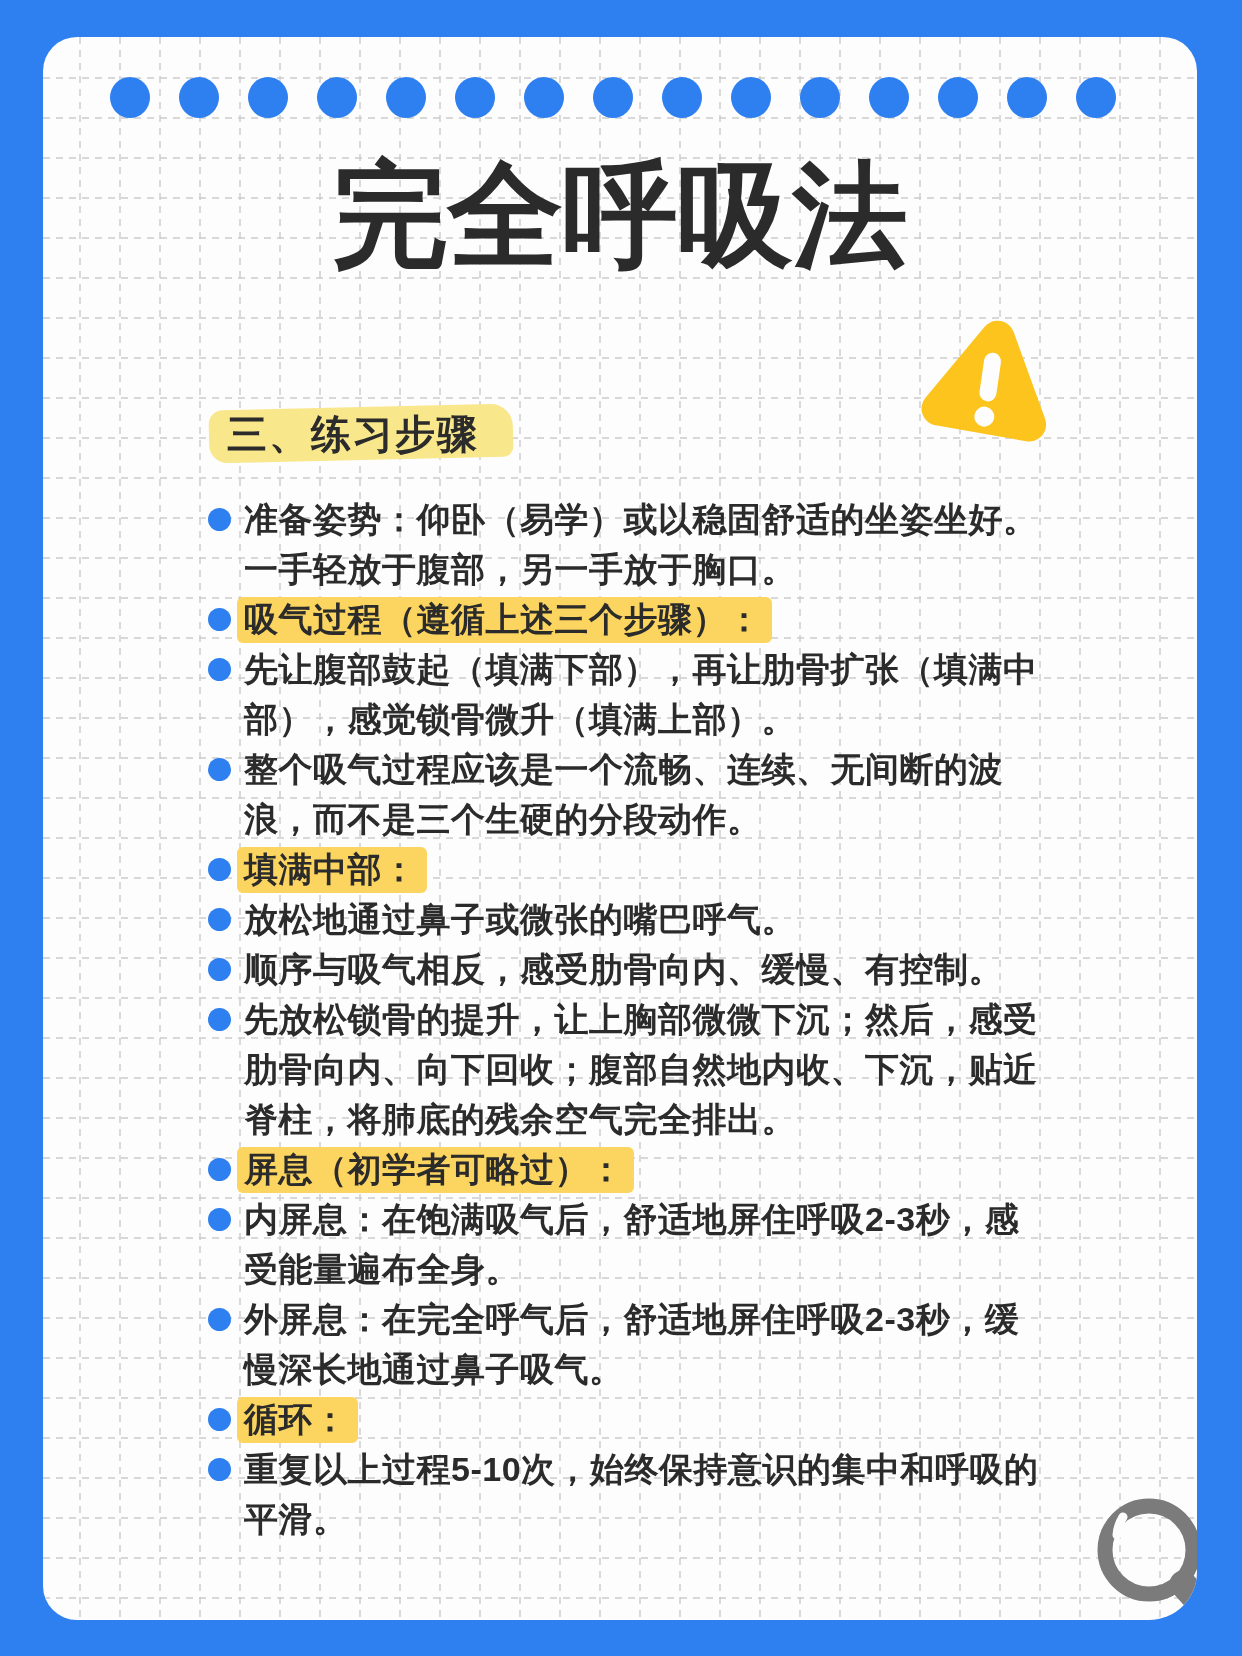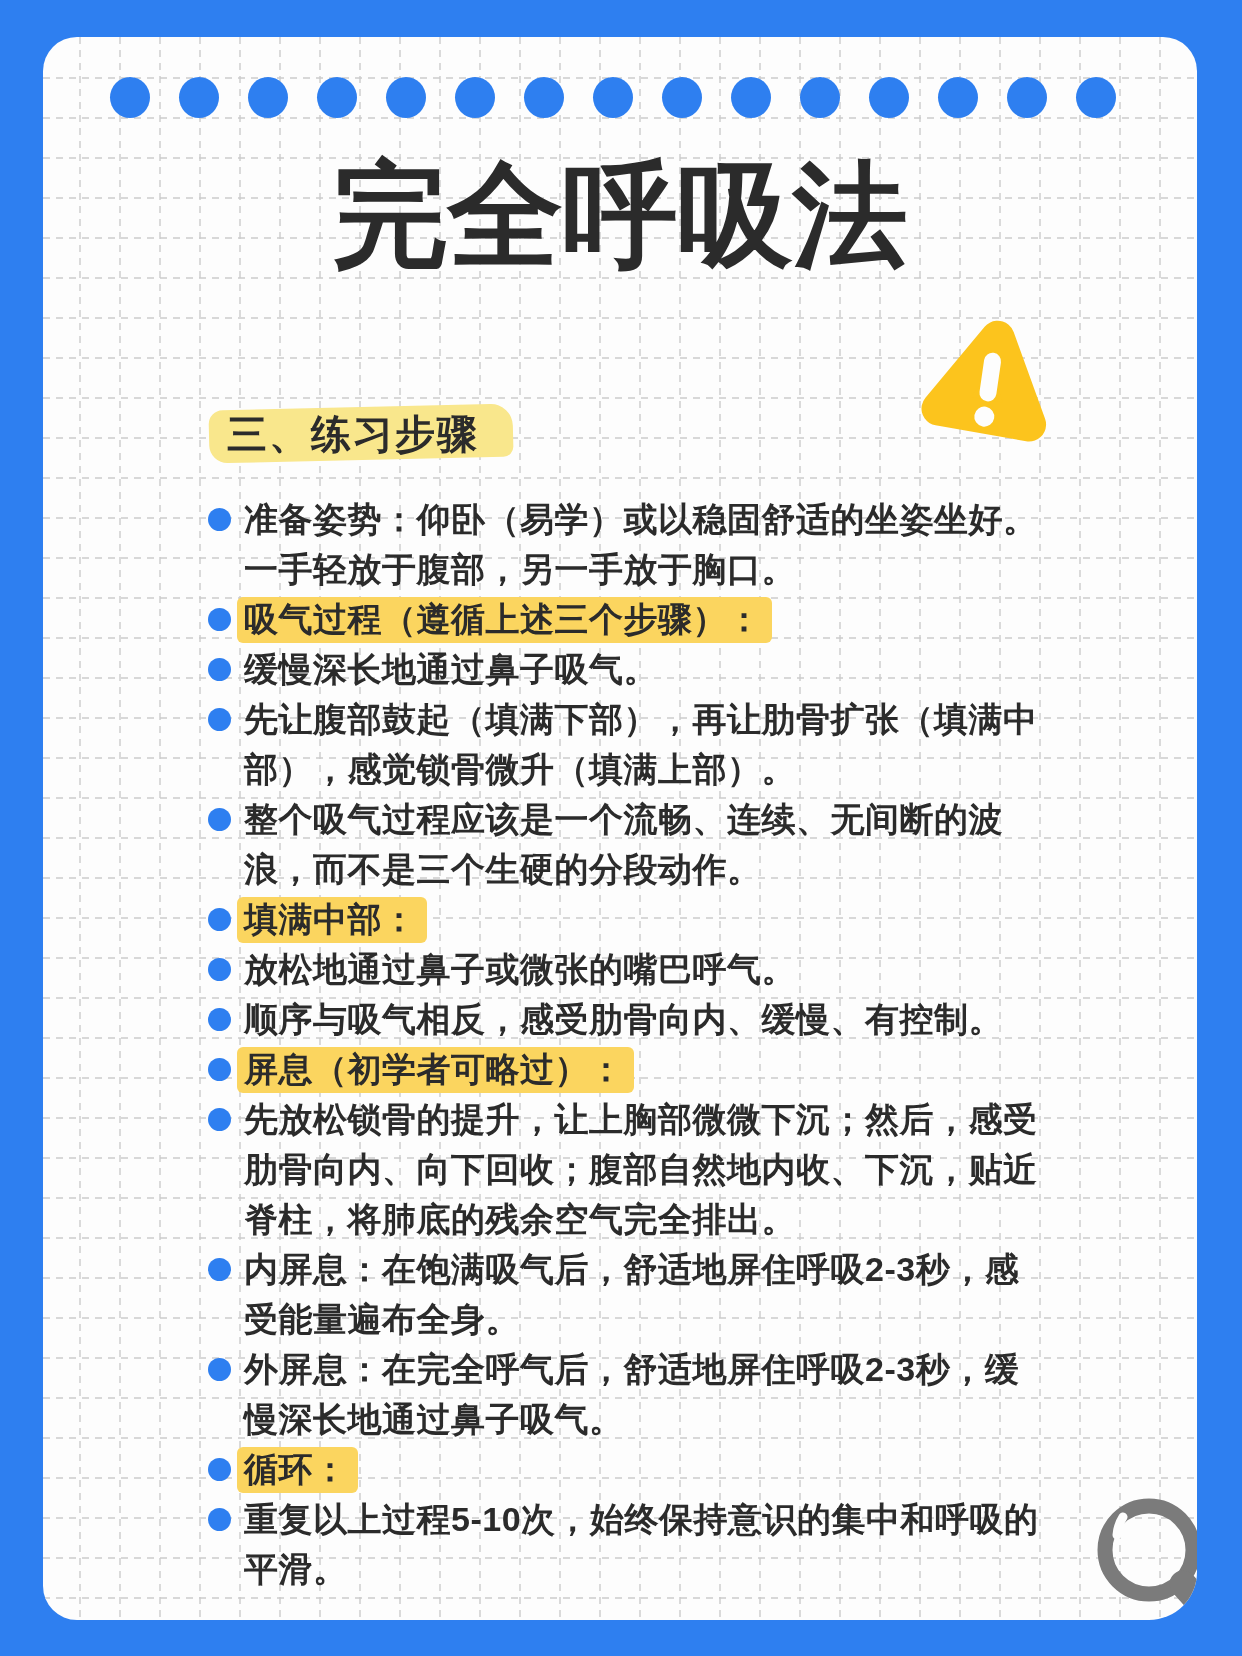--- a/index.html
+++ b/index.html
@@ -206,24 +206,20 @@
     <li>
       <span class="bullet-icon"></span>
       <span class="step-text">准备姿势：仰卧（易学）或以稳固舒适的坐姿坐好。一手轻放于腹部，另一手放于胸口。</span>
     </li>
 
     <li>
       <span class="bullet-icon"></span>
       <span class="step-text hl">吸气过程（遵循上述三个步骤）：</span>
     </li>
 
-    <li>
-      <span class="bullet-icon"></span>
-      <span class="step-text">缓慢深长地通过鼻子吸气。</span>
-    </li>
 
     <li>
       <span class="bullet-icon"></span>
       <span class="step-text">先让腹部鼓起（填满下部），再让肋骨扩张（填满中部），感觉锁骨微升（填满上部）。</span>
     </li>
 
     <li>
       <span class="bullet-icon"></span>
       <span class="step-text">整个吸气过程应该是一个流畅、连续、无间断的波浪，而不是三个生硬的分段动作。</span>
     </li>
@@ -238,26 +234,26 @@
       <span class="step-text">放松地通过鼻子或微张的嘴巴呼气。</span>
     </li>
 
     <li>
       <span class="bullet-icon"></span>
       <span class="step-text">顺序与吸气相反，感受肋骨向内、缓慢、有控制。</span>
     </li>
 
     <li>
       <span class="bullet-icon"></span>
+      <span class="step-text">先放松锁骨的提升，让上胸部微微下沉；然后，感受肋骨向内、向下回收；腹部自然地内收、下沉，贴近脊柱，将肺底的残余空气完全排出。</span>
+    </li>
+
+    <li>
+      <span class="bullet-icon"></span>
       <span class="step-text hl">屏息（初学者可略过）：</span>
-    </li>
-
-    <li>
-      <span class="bullet-icon"></span>
-      <span class="step-text">先放松锁骨的提升，让上胸部微微下沉；然后，感受肋骨向内、向下回收；腹部自然地内收、下沉，贴近脊柱，将肺底的残余空气完全排出。</span>
     </li>
 
     <li>
       <span class="bullet-icon"></span>
       <span class="step-text">内屏息：在饱满吸气后，舒适地屏住呼吸2-3秒，感受能量遍布全身。</span>
     </li>
 
     <li>
       <span class="bullet-icon"></span>
       <span class="step-text">外屏息：在完全呼气后，舒适地屏住呼吸2-3秒，缓慢深长地通过鼻子吸气。</span>

